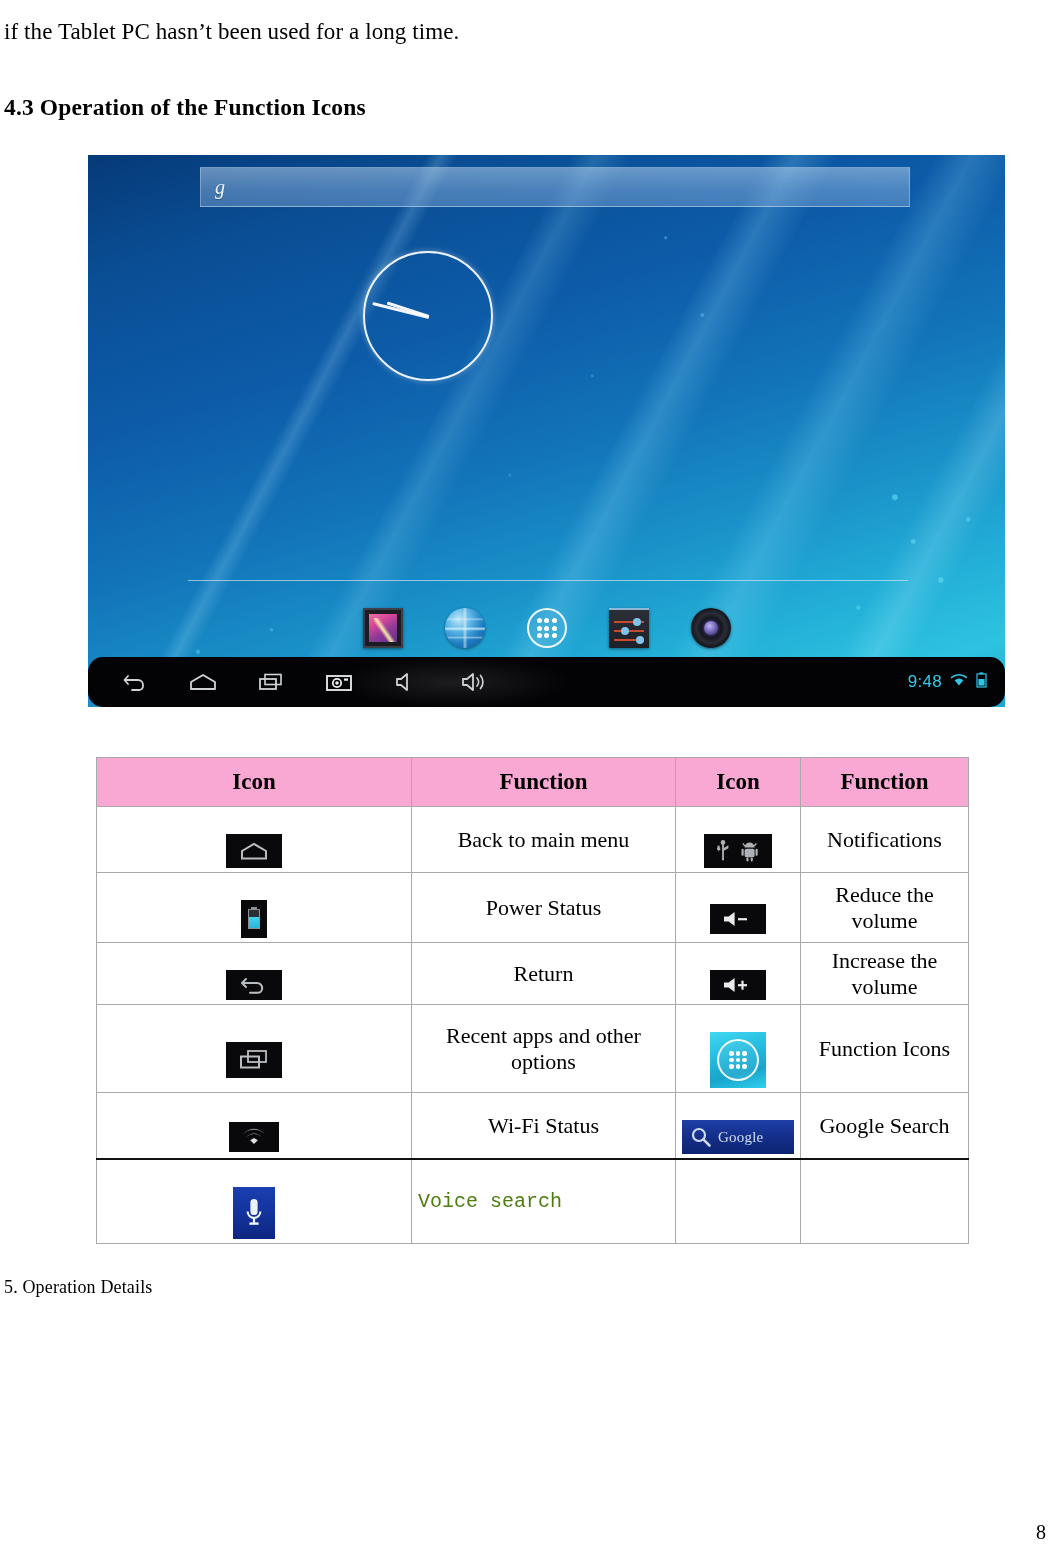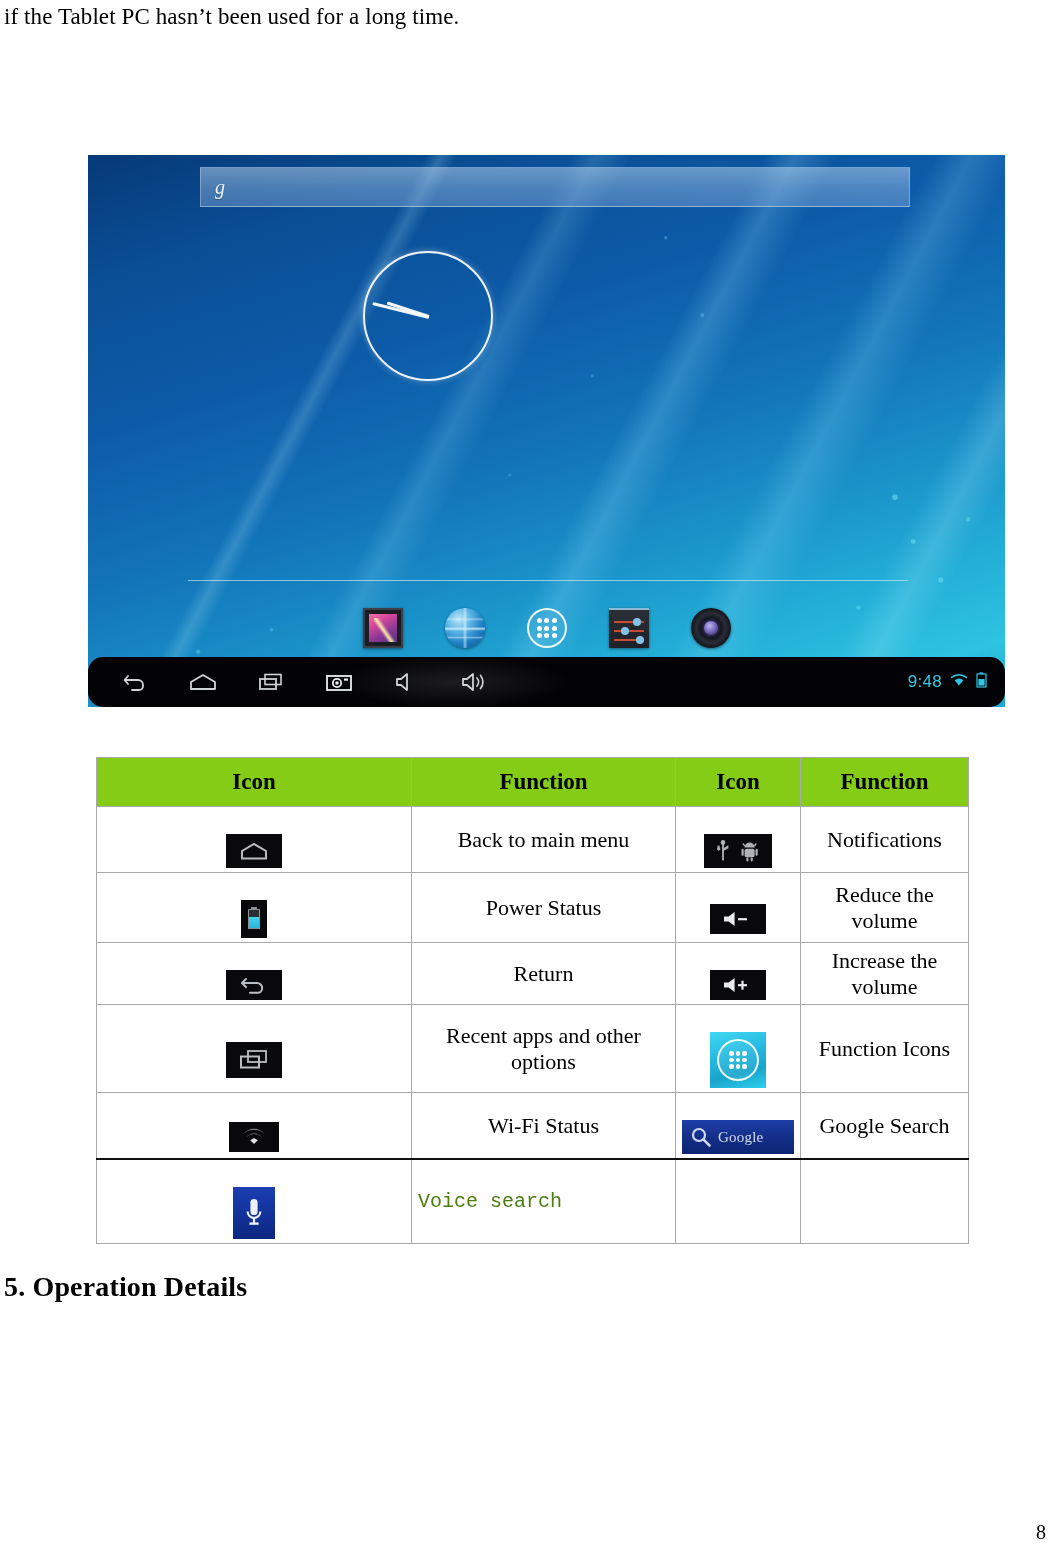--- a/index.html
+++ b/index.html
@@ -20,21 +20,21 @@
     position: relative;
     width: 1062px;
     height: 1556px;
     box-sizing: border-box;
   }
 
   
   .body-line {
     position: absolute;
     left: 4px;
-    top: 2px;
+    top: 17px;
     font-size: 23px;
     line-height: 30px;
     letter-spacing: 0.1px;
     white-space: nowrap;
   }
 
   .heading-43 {
     position: absolute;
     left: 4px;
     top: 92px;
@@ -42,22 +42,22 @@
     font-weight: bold;
     line-height: 30px;
     letter-spacing: 0.15px;
     white-space: nowrap;
   }
 
   .heading-5 {
     position: absolute;
     left: 4px;
     top: 1272px;
-    font-size: 28px;
-    font-weight: bold;
+    font-size: 18px;
+    font-weight: normal;
     line-height: 30px;
     letter-spacing: 0.15px;
     white-space: nowrap;
   }
 
   .page-number {
     position: absolute;
     right: 16px;
     top: 1520px;
     font-size: 20px;
@@ -360,21 +360,21 @@
   }
   .icon-table td, .icon-table th {
     border: 1px solid #a9a9a9;
     padding: 4px 6px;
     text-align: center;
     vertical-align: middle;
     font-weight: normal;
     line-height: 26px;
   }
   .icon-table thead th {
-    background: #84cc16;
+    background: #f9a8d4;
     font-weight: bold;
     height: 40px;
     font-size: 23px;
   }
   .col-icon-a { width: 315px; }
   .col-func-a { width: 264px; }
   .col-icon-b { width: 125px; }
   .col-func-b { width: 168px; }
 
   .row-h-1 { height: 66px; }
@@ -487,20 +487,21 @@
     justify-content: center;
   }
 </style>
 </head>
 <body>
 
 <div class="page">
 
   <div class="body-line">if the Tablet PC hasn’t been used for a long time.</div>
 
+  <div class="heading-43">4.3 Operation of the Function Icons</div>
 
   <div class="figure">
     <div class="wallpaper"></div>
 
     <div class="search-bar">
       <span class="search-g">g</span>
     </div>
 
     <div class="clock-widget">
       <div class="clock-face"></div>

